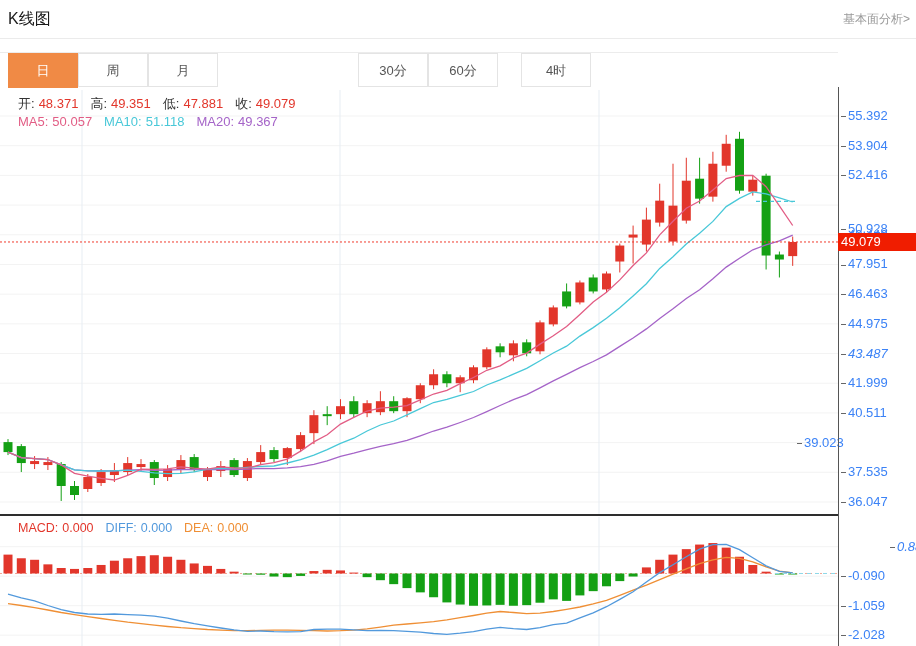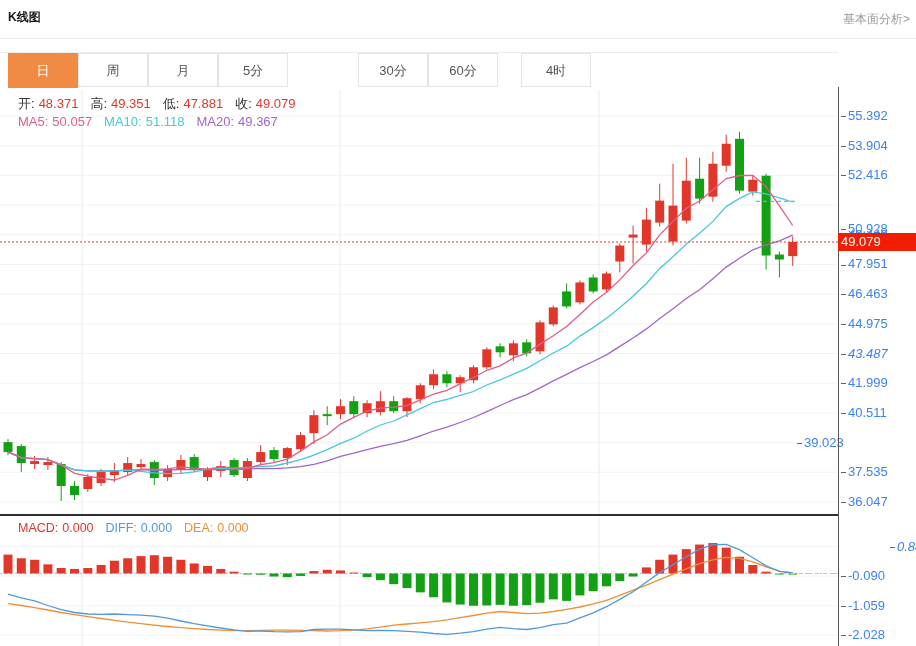--- a/index.html
+++ b/index.html
@@ -1,20 +1,20 @@
 <!DOCTYPE html>
 <html><head>
 <meta charset="utf-8">
 <style>
   html,body{margin:0;padding:0;background:#fff;}
   #app{position:relative;width:916px;height:646px;background:#fff;overflow:hidden;
        font-family:"Liberation Sans","DejaVu Sans",sans-serif;}
   
   .header{position:absolute;left:0;top:0;width:916px;height:38px;border-bottom:1px solid #ebebeb;}
-  .page-title{position:absolute;left:8px;top:9px;font-size:12px;font-weight:bold;color:#1a1a1a;}
+  .page-title{position:absolute;left:8px;top:9px;font-size:16px;font-weight:normal;color:#1a1a1a;}
   .fund-link{position:absolute;right:6px;top:11px;font-size:12px;color:#999;cursor:pointer;}
   
   .tab-bar{position:absolute;left:0;top:52px;width:838px;height:35px;border-top:1px solid #ececec;}
   .tab{position:absolute;top:0;width:70px;height:34px;line-height:34px;text-align:center;
        font-size:13px;color:#555;border:1px solid #e4e4e4;box-sizing:border-box;cursor:pointer;background:#fff;}
   .tab.active{color:#fff;border:none;height:35px;line-height:35px;}
   .legend-row{position:absolute;font-size:13px;white-space:nowrap;z-index:5;text-align:center;}
   .legend-row span{margin-right:4px;}
   .legend-row .gap{margin-right:12px;}
   .axis-line{position:absolute;left:838px;top:87px;width:1px;height:559px;background:#555;}
@@ -31,21 +31,20 @@
 <div id="app">
   <div class="header">
     <div class="page-title">K线图</div>
     <div class="fund-link">基本面分析&gt;</div>
   </div>
 
   <div class="tab-bar" id="tab-bar">
       <div class="tab active" style="left: 8px; background: rgb(240, 138, 69);">日</div>
       <div class="tab" style="left: 78px;">周</div>
       <div class="tab" style="left: 148px;">月</div>
-      <div class="tab" style="left: 218px;">5分</div>
       <div class="tab" style="left: 358px;">30分</div>
       <div class="tab" style="left: 428px;">60分</div>
       <div class="tab" style="left: 521px;">4时</div>
     </div>
 
   <div class="legend-row" id="ohlc-legend" style="left:18px;top:95px;"><span style="color: rgb(51, 51, 51);">开:</span><span class="gap" style="color: rgb(226, 54, 43);">48.371</span><span style="color: rgb(51, 51, 51);">高:</span><span class="gap" style="color: rgb(226, 54, 43);">49.351</span><span style="color: rgb(51, 51, 51);">低:</span><span class="gap" style="color: rgb(226, 54, 43);">47.881</span><span style="color: rgb(51, 51, 51);">收:</span><span class="gap" style="color: rgb(226, 54, 43);">49.079</span></div>
   <div class="legend-row" id="ma-legend" style="left:18px;top:114px;"><span style="color: rgb(226, 93, 133);">MA5:</span><span class="gap" style="color: rgb(226, 93, 133);">50.057</span><span style="color: rgb(73, 200, 216);">MA10:</span><span class="gap" style="color: rgb(73, 200, 216);">51.118</span><span style="color: rgb(165, 100, 200);">MA20:</span><span class="gap" style="color: rgb(165, 100, 200);">49.367</span></div>
 
   <svg id="main-svg" width="838" height="425" style="top:90px;">
       <g>

